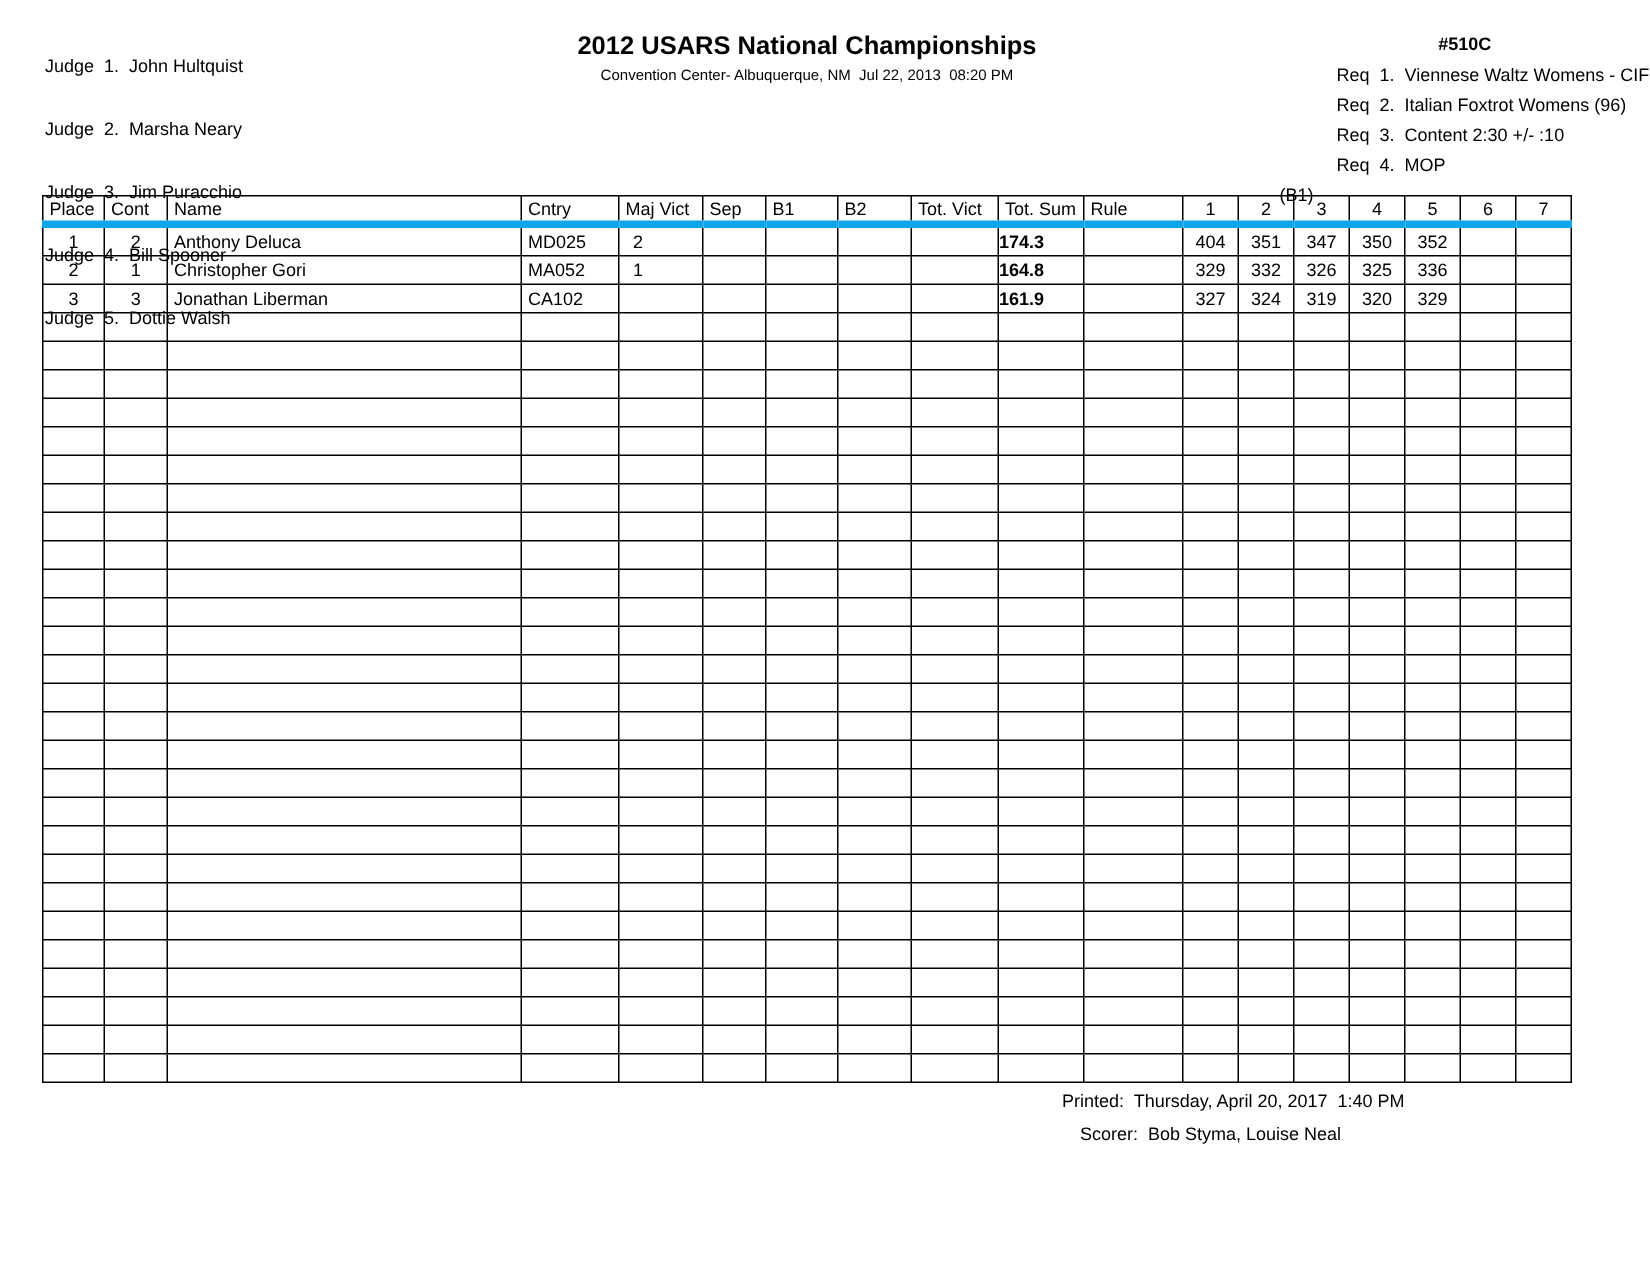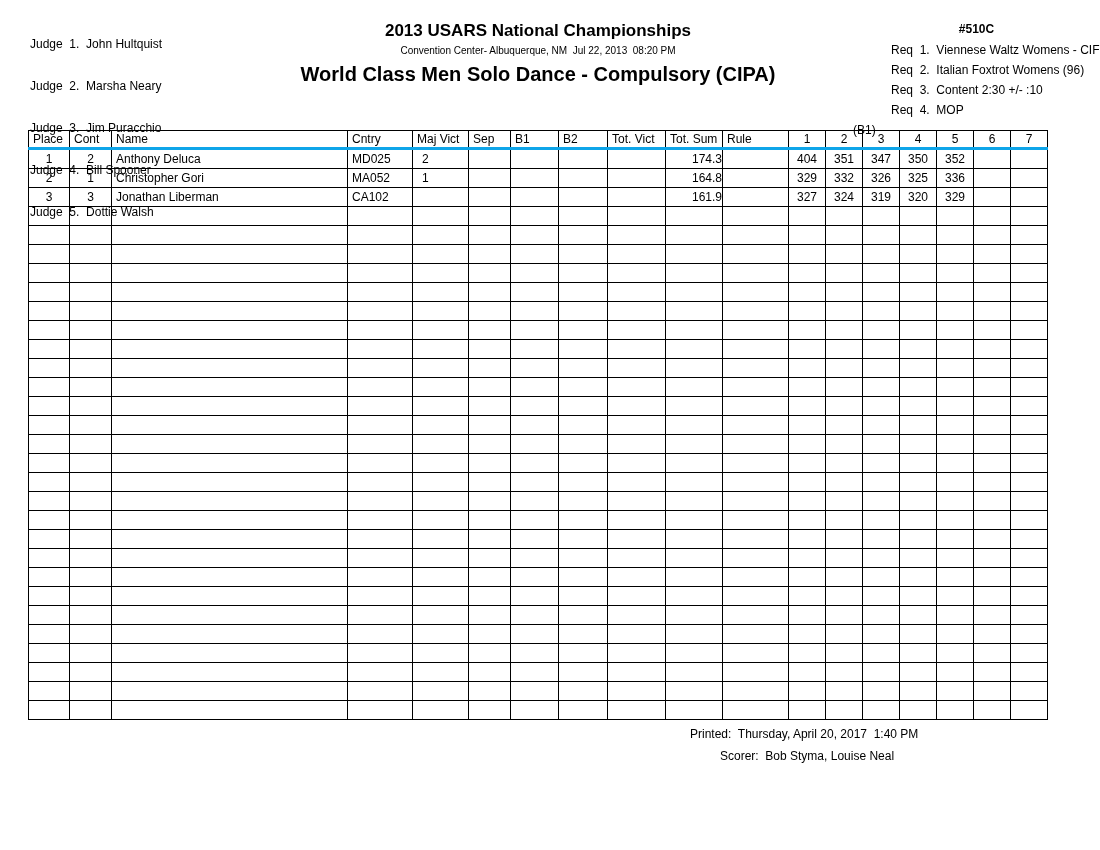--- a/index.html
+++ b/index.html
@@ -51,51 +51,50 @@
   .results-table th,.results-table td{
     border:1px solid #000;
     font-size:12px;font-weight:normal;
     height:18px;
     padding:0 0 0 4px;
     text-align:left;
     overflow:hidden;white-space:nowrap;
     vertical-align:middle;
   }
   .results-table thead th{
-    border-bottom:3px solid #0ea5e9;
+    border-bottom:5px solid #0ea5e9;
     height:16px;
   }
   .results-table thead th:nth-child(n+12){text-align:center;padding:0;}
   .results-table tbody td:nth-child(1),
   .results-table tbody td:nth-child(2){text-align:center;padding:0;}
   .results-table tbody td:nth-child(5){padding-left:9px;}
-  .results-table tbody td:nth-child(10){text-align:right;padding:0;}
+  .results-table tbody td:nth-child(10){text-align:left;padding:0;font-weight:bold;}
   .results-table tbody td:nth-child(n+12){text-align:center;padding:0;}
 
   
-  .footer-printed{position:absolute;left:690px;top:727px;font-size:12px;}
+  .footer-printed{position:absolute;left:708px;top:727px;font-size:12px;}
   .footer-scorer{position:absolute;left:720px;top:749px;font-size:12px;}
 </style>
 </head>
 <body>
 
 <div>
 
   <div class="judges pre">
     <div>Judge  1.  John Hultquist</div>
     <div>Judge  2.  Marsha Neary</div>
     <div>Judge  3.  Jim Puracchio</div>
     <div>Judge  4.  Bill Spooner</div>
     <div>Judge  5.  Dottie Walsh</div>
   </div>
 
   <div class="title-block">
-    <div class="title-main pre">2013 USARS National Championships</div>
+    <div class="title-main pre">2012 USARS National Championships</div>
     <div class="title-venue pre">Convention Center- Albuquerque, NM  Jul 22, 2013  08:20 PM</div>
-    <div class="title-event pre">World Class Men Solo Dance - Compulsory (CIPA)</div>
   </div>
 
   <div class="event-number">#510C</div>
 
   <div class="reqs">
     <div class="req-line">
       <span class="req-prefix"></span>
       <span class="req-text">Req  1.  Viennese Waltz Womens - CIF</span>
     </div>
     <div class="req-line">

